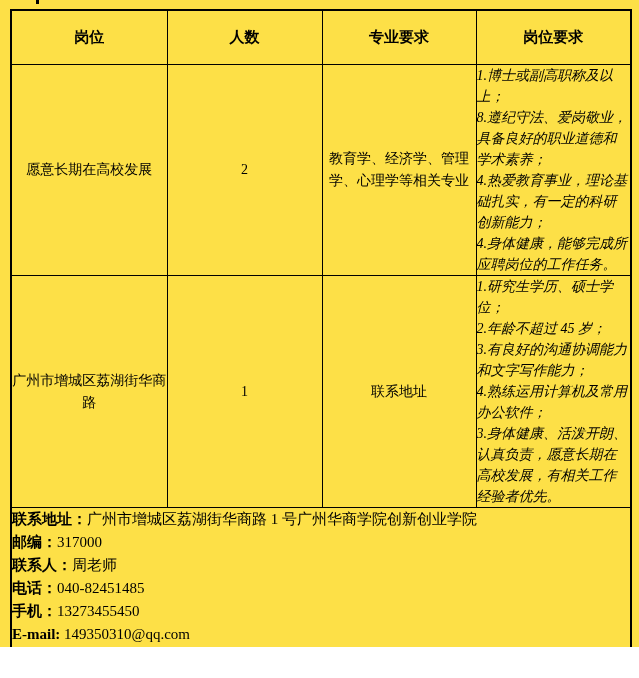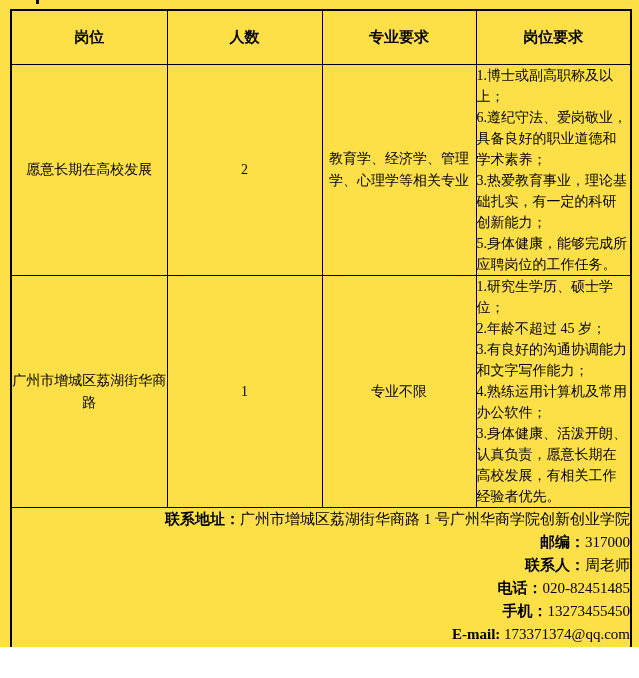--- a/index.html
+++ b/index.html
@@ -52,24 +52,25 @@
     font-size: 14px;
     line-height: 22px;
     padding: 0 5px;
   }
   td.cell-req {
     text-align: left;
     vertical-align: top;
     font-size: 14px;
     line-height: 21px;
     padding: 2px 4px 0 6px;
+    font-style: italic;
   }
   tr.row-1 td { height: 209px; }
   tr.row-2 td { height: 228px; }
-  tr.row-contact td { height: 161px; text-align: right; }
+  tr.row-contact td { height: 161px; }
   td.cell-contact {
     vertical-align: top;
     text-align: left;
     padding: 11px 8px 0 6px;
     font-size: 15px;
     line-height: 23px;
   }
   .contact-line { white-space: nowrap; }
   .contact-label { font-weight: bold; }
   .req-item { margin: 0; }
@@ -102,30 +103,30 @@
       <th class="hdr">专业要求</th>
       <th class="hdr">岗位要求</th>
     </tr>
 
     <tr class="row-1">
       <td class="cell-center">愿意长期在高校发展</td>
       <td class="cell-center">2</td>
       <td class="cell-center">教育学、经济学、管理学、心理学等相关专业</td>
       <td class="cell-req">
         <div class="req-item">1.博士或副高职称及以上；</div>
-        <div class="req-item">6.遵纪守法、爱岗敬业，具备良好的职业道德和学术素养；</div>
-        <div class="req-item">3.热爱教育事业，理论基础扎实，有一定的科研创新能力；</div>
-        <div class="req-item">5.身体健康，能够完成所应聘岗位的工作任务。</div>
+        <div class="req-item">8.遵纪守法、爱岗敬业，具备良好的职业道德和学术素养；</div>
+        <div class="req-item">4.热爱教育事业，理论基础扎实，有一定的科研创新能力；</div>
+        <div class="req-item">4.身体健康，能够完成所应聘岗位的工作任务。</div>
       </td>
     </tr>
 
     <tr class="row-2">
       <td class="cell-center">广州市增城区荔湖街华商路</td>
       <td class="cell-center">1</td>
-      <td class="cell-center">专业不限</td>
+      <td class="cell-center">联系地址</td>
       <td class="cell-req">
         <div class="req-item">1.研究生学历、硕士学位；</div>
         <div class="req-item">2.年龄不超过 45 岁；</div>
         <div class="req-item">3.有良好的沟通协调能力和文字写作能力；</div>
         <div class="req-item">4.熟练运用计算机及常用办公软件；</div>
         <div class="req-item">3.身体健康、活泼开朗、认真负责，愿意长期在高校发展，有相关工作经验者优先。</div>
       </td>
     </tr>
 
     <tr class="row-contact">
@@ -133,26 +134,26 @@
         <div class="contact-line">
           <span class="contact-label">联系地址：</span><span>广州市增城区荔湖街华商路 1 号广州华商学院创新创业学院</span>
         </div>
         <div class="contact-line">
           <span class="contact-label">邮编：</span><span>317000</span>
         </div>
         <div class="contact-line">
           <span class="contact-label">联系人：</span><span>周老师</span>
         </div>
         <div class="contact-line">
-          <span class="contact-label">电话：</span><span>020-82451485</span>
+          <span class="contact-label">电话：</span><span>040-82451485</span>
         </div>
         <div class="contact-line">
           <span class="contact-label">手机：</span><span>13273455450</span>
         </div>
         <div class="contact-line">
-          <span class="contact-label">E-mail: </span><span><span>173371374@</span><span class="wavy">qq</span><span>.com</span></span>
+          <span class="contact-label">E-mail: </span><span><span>149350310@</span><span class="wavy">qq</span><span>.com</span></span>
         </div>
       </td>
     </tr>
   </tbody>
     </table>
 
 </div>
 
 </body></html>

